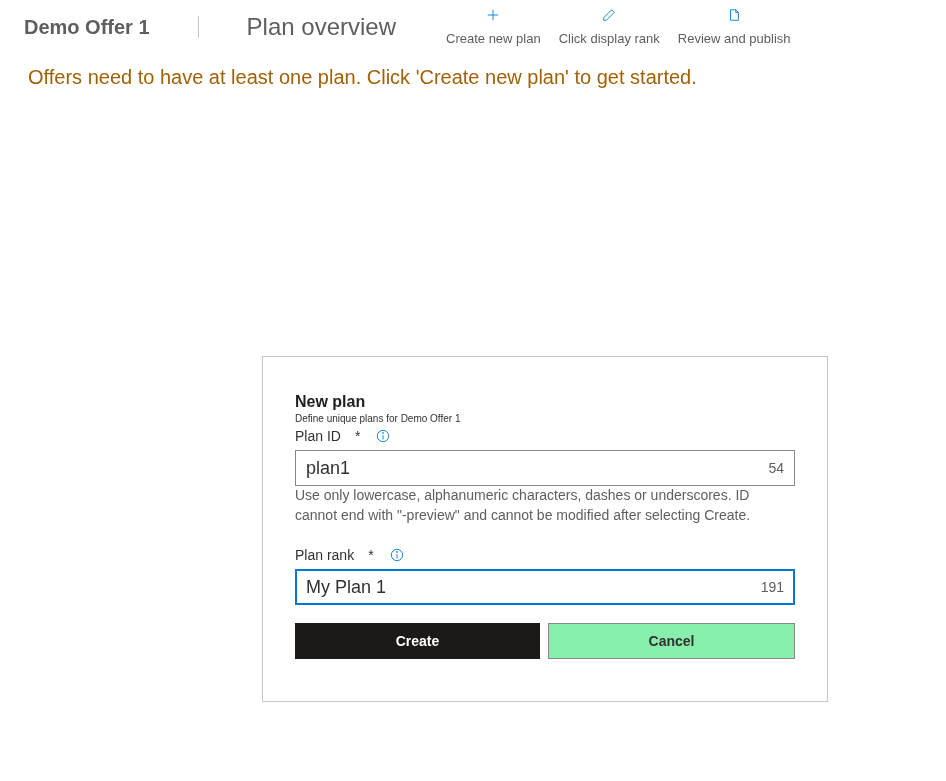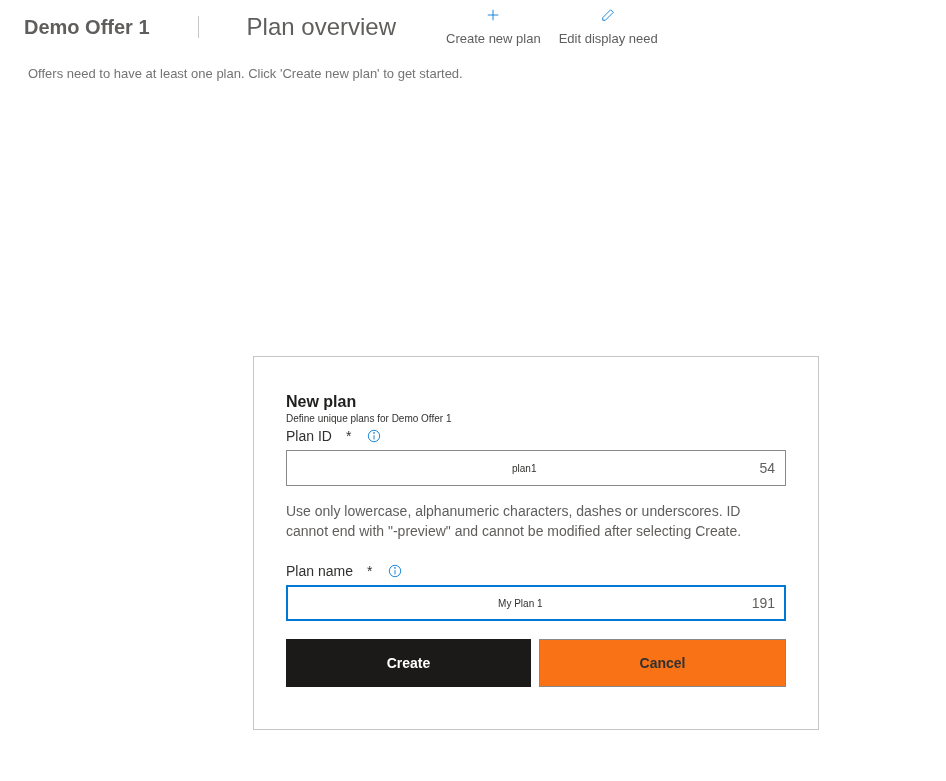--- a/index.html
+++ b/index.html
@@ -50,26 +50,26 @@
       cursor: pointer;
       font-family: inherit;
       font-size: 13px;
       color: #605e5c;
       padding: 4px 2px;
       flex-direction: column;
     }
     .toolbar-btn svg { width: 14px; height: 14px; }
     .info-text {
       padding: 8px 28px 0 28px;
-      color: #737373;
-      font-size: 13px;
+      color: #a16207;
+      font-size: 20px;
     }
     .modal {
       position: absolute;
-      left: 253px;
+      left: 262px;
       top: 356px;
       width: 566px;
       border: 1px solid #c8c6c4;
       background: #ffffff;
       padding: 36px 32px 42px 32px;
     }
     .modal-title {
       font-size: 16px;
       font-weight: 600;
       color: #201f1e;
@@ -103,56 +103,55 @@
       border: 1px solid #8a8886;
       height: 36px;
       padding: 0 10px;
     }
     .input-wrap.focused { border: 2px solid #0078d4; padding: 14px 9px; }
     .text-input {
       flex: 1;
       border: none;
       outline: none;
       font-family: inherit;
-      font-size: 10px;
+      font-size: 18px;
       color: #323130;
       background: transparent;
-      text-align: center;
     }
     .char-count {
       color: #605e5c;
       font-size: 14px;
       padding-left: 8px;
     }
     .field-help {
       font-size: 14px;
       color: #605e5c;
-      margin-top: 16px;
+      margin-top: 0;
       line-height: 1.4;
     }
     .button-row {
       display: flex;
       gap: 8px;
       margin-top: 18px;
     }
     .btn {
       flex: 1;
-      height: 48px;
+      height: 36px;
       font-family: inherit;
       font-size: 14px;
       font-weight: 600;
       cursor: pointer;
       border: none;
     }
     .btn-primary {
       background: #1b1a19;
       color: #ffffff;
     }
     .btn-secondary {
-      background: #f97316;
+      background: #86efac;
       color: #323130;
       border: 1px solid #8a8886;
     }
   </style>
 </head>
 <body>
 
 <div class="header">
   <div class="offer-title">Demo Offer 1</div>
   <div class="divider"></div>
@@ -166,21 +165,30 @@
           </svg>
       </span>
       <span>Create new plan</span>
     </button>
     <button class="toolbar-btn">
       <span>
         <svg viewBox="0 0 16 16" fill="none" stroke="#0078d4" stroke-width="1">
             <path d="M11 2 L14 5 L5 14 L2 14 L2 11 Z"></path>
           </svg>
       </span>
-      <span>Edit display need</span>
+      <span>Click display rank</span>
+    </button>
+    <button class="toolbar-btn">
+      <span>
+        <svg viewBox="0 0 16 16" fill="none" stroke="#0078d4" stroke-width="1">
+            <path d="M4 2 L10 2 L13 5 L13 14 L4 14 Z"></path>
+            <path d="M10 2 L10 5 L13 5"></path>
+          </svg>
+      </span>
+      <span>Review and publish</span>
     </button>
   </div>
 </div>
 
 <div class="info-text">Offers need to have at least one plan. Click 'Create new plan' to get started.</div>
 
 <div class="modal">
   <div class="modal-title">New plan</div>
   <div class="modal-subtitle">Define unique plans for Demo Offer 1</div>
 
@@ -198,21 +206,21 @@
     </div>
     <div class="input-wrap">
       <input class="text-input" type="text" value="plan1" style="">
       <span class="char-count">54</span>
     </div>
     <div class="field-help">Use only lowercase, alphanumeric characters, dashes or underscores. ID cannot end with "-preview" and cannot be modified after selecting Create.</div>
   </div>
 
   <div class="field-group" style="margin-bottom:0;">
     <div class="field-label">
-      <span>Plan name</span>
+      <span>Plan rank</span>
       <span class="required">*</span>
       <span class="info-icon">
         <svg viewBox="0 0 16 16" fill="none" stroke="#0078d4" stroke-width="1">
             <circle cx="8" cy="8" r="6.5"></circle>
             <line x1="8" y1="7" x2="8" y2="12"></line>
             <circle cx="8" cy="4.5" r="0.5" fill="#0078d4"></circle>
           </svg>
       </span>
     </div>
     <div class="input-wrap focused">

